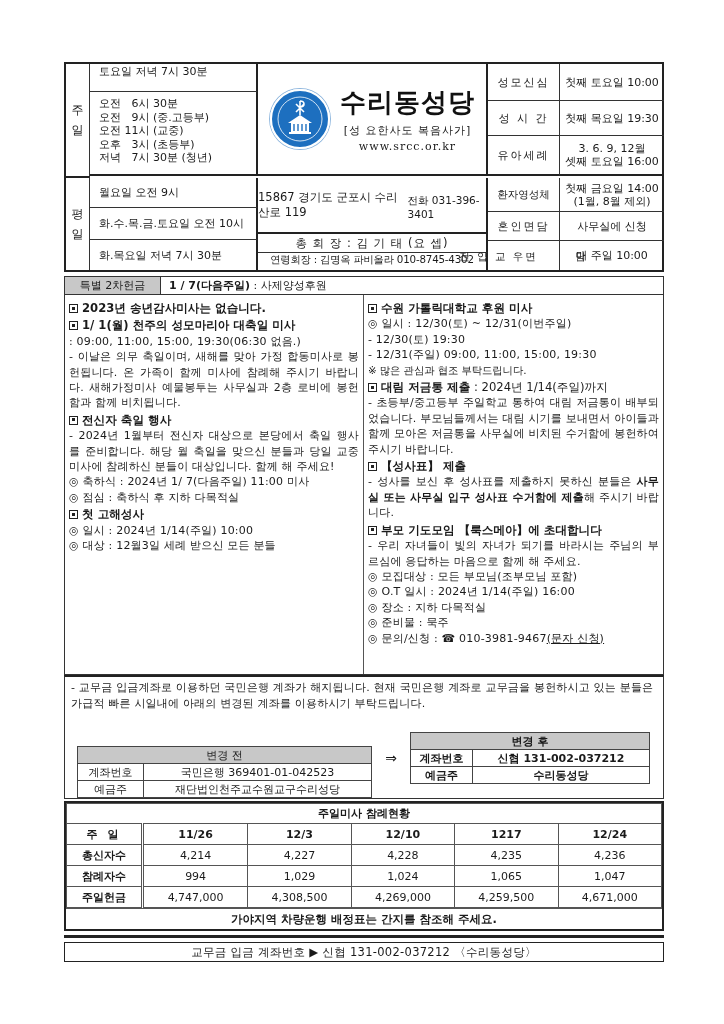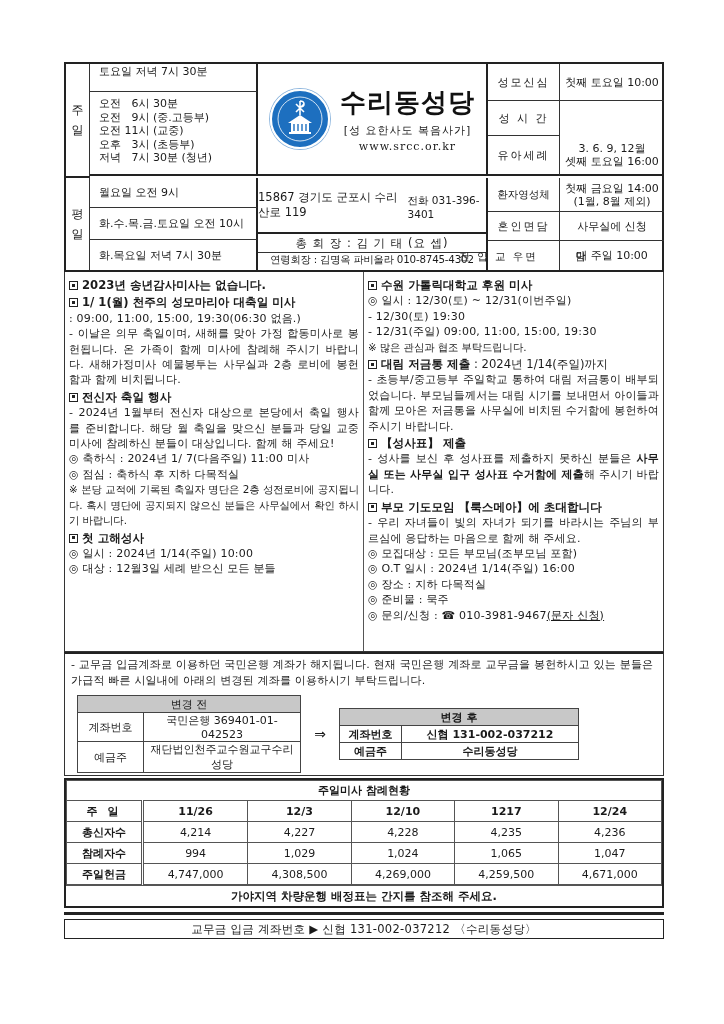--- a/index.html
+++ b/index.html
@@ -134,20 +134,23 @@
 
     <div class="rlab hline" style="top:0;height:37px;">
         <span>성모신심</span>
       </div>
     <div class="rval hline" style="top:0;height:37px;">
         <span>첫째 토요일 10:00</span>
       </div>
     <div class="rlab hline" style="top:37px;height:35px;">
         <span>성 시 간</span>
       </div>
+    <div class="rval hline" style="top:37px;height:35px;">
+        <span>첫째 목요일 19:30</span>
+      </div>
     <div class="rlab" style="top:72px;height:40px;border-bottom:2px solid #222;">
         <span>유아세례</span>
       </div>
     <div class="rval" style="top:72px;height:40px;border-bottom:2px solid #222;">
       <span>3. 6. 9, 12월</span>
       <span>셋째 토요일 16:00</span>
     </div>
     <div class="rlab hline" style="top:114px;height:34px;font-size:10.5px;letter-spacing:0;">
         <span>환자영성체</span>
       </div>
@@ -163,34 +166,40 @@
       </div>
     <div class="rlab" style="top:177px;height:29px;line-height:12px;font-size:10.5px;">
       <span style="white-space:pre">전 입 교 우</span>
       <span style="white-space:pre">면       담</span>
     </div>
     <div class="rval" style="top:177px;height:29px;">
         <span>매 주일 10:00</span>
       </div>
   </div>
 
+  <div class="special">
+    <div class="lab">특별 2차헌금</div>
+    <div class="val">
+      <b>1 / 7(다음주일)</b>
+      <span style="white-space:pre"> : 사제양성후원</span>
+    </div>
+  </div>
 
   <div class="notices">
     <div class="ncol left">
       <div class="h"><span class="sq"></span><span>2023년 송년감사미사는 없습니다.</span></div>
 
       <div class="h"><span class="sq"></span><span>1/ 1(월) 천주의 성모마리아 대축일 미사</span></div>
       <div class="p">: 09:00, 11:00, 15:00, 19:30(06:30 없음.)</div>
       <div class="p">- 이날은 의무 축일이며, 새해를 맞아 가정 합동미사로 봉헌됩니다. 온 가족이 함께 미사에 참례해 주시기 바랍니다. 새해가정미사 예물봉투는 사무실과 2층 로비에 봉헌함과 함께 비치됩니다.</div>
 
       <div class="h"><span class="sq"></span><span>전신자 축일 행사</span></div>
       <div class="p">- 2024년 1월부터 전신자 대상으로 본당에서 축일 행사를 준비합니다. 해당 월 축일을 맞으신 분들과 당일 교중 미사에 참례하신 분들이 대상입니다. 함께 해 주세요!</div>
       <div class="p">◎ 축하식 : 2024년 1/ 7(다음주일) 11:00 미사</div>
       <div class="p">◎ 점심 : 축하식 후 지하 다목적실</div>
-      <div class="p note">※ 본당 교적에 기록된 축일자 명단은 2층 성전로비에 공지됩니다. 혹시 명단에 공지되지 않으신 분들은 사무실에서 확인 하시기 바랍니다.</div>
 
       <div class="h"><span class="sq"></span><span>첫 고해성사</span></div>
       <div class="p">◎ 일시 : 2024년 1/14(주일) 10:00</div>
       <div class="p">◎ 대상 : 12월3일 세례 받으신 모든 분들</div>
     </div>
 
     <div class="ncol">
       <div class="h"><span class="sq"></span><span>수원 가톨릭대학교 후원 미사</span></div>
       <div class="p">◎ 일시 : 12/30(토) ~ 12/31(이번주일)</div>
       <div class="p">- 12/30(토) 19:30</div>
@@ -213,21 +222,21 @@
       <div class="p">◎ 준비물 : 묵주</div>
       <div class="p">
         <span>◎ 문의/신청 : ☎ 010-3981-9467</span><span class="u">(문자 신청)</span>
       </div>
     </div>
   </div>
 
   <div class="acct">
     <div class="ap">- 교무금 입금계좌로 이용하던 국민은행 계좌가 해지됩니다. 현재 국민은행 계좌로 교무금을 봉헌하시고 있는 분들은 가급적 빠른 시일내에 아래의 변경된 계좌를 이용하시기 부탁드립니다.</div>
     <div class="acct-tables">
-      <table class="atbl" style="width:224px;margin-left:6px;">
+      <table class="atbl" style="width:295px;margin-left:6px;margin-top:28px;">
         <tbody>
             <tr>
               <td class="th" colspan="2">변경 전</td>
             </tr>
         <tr>
               <td style="width:66px">계좌번호</td>
               <td>국민은행 369401-01-042523</td>
             </tr>
         <tr>
               <td>예금주</td>

